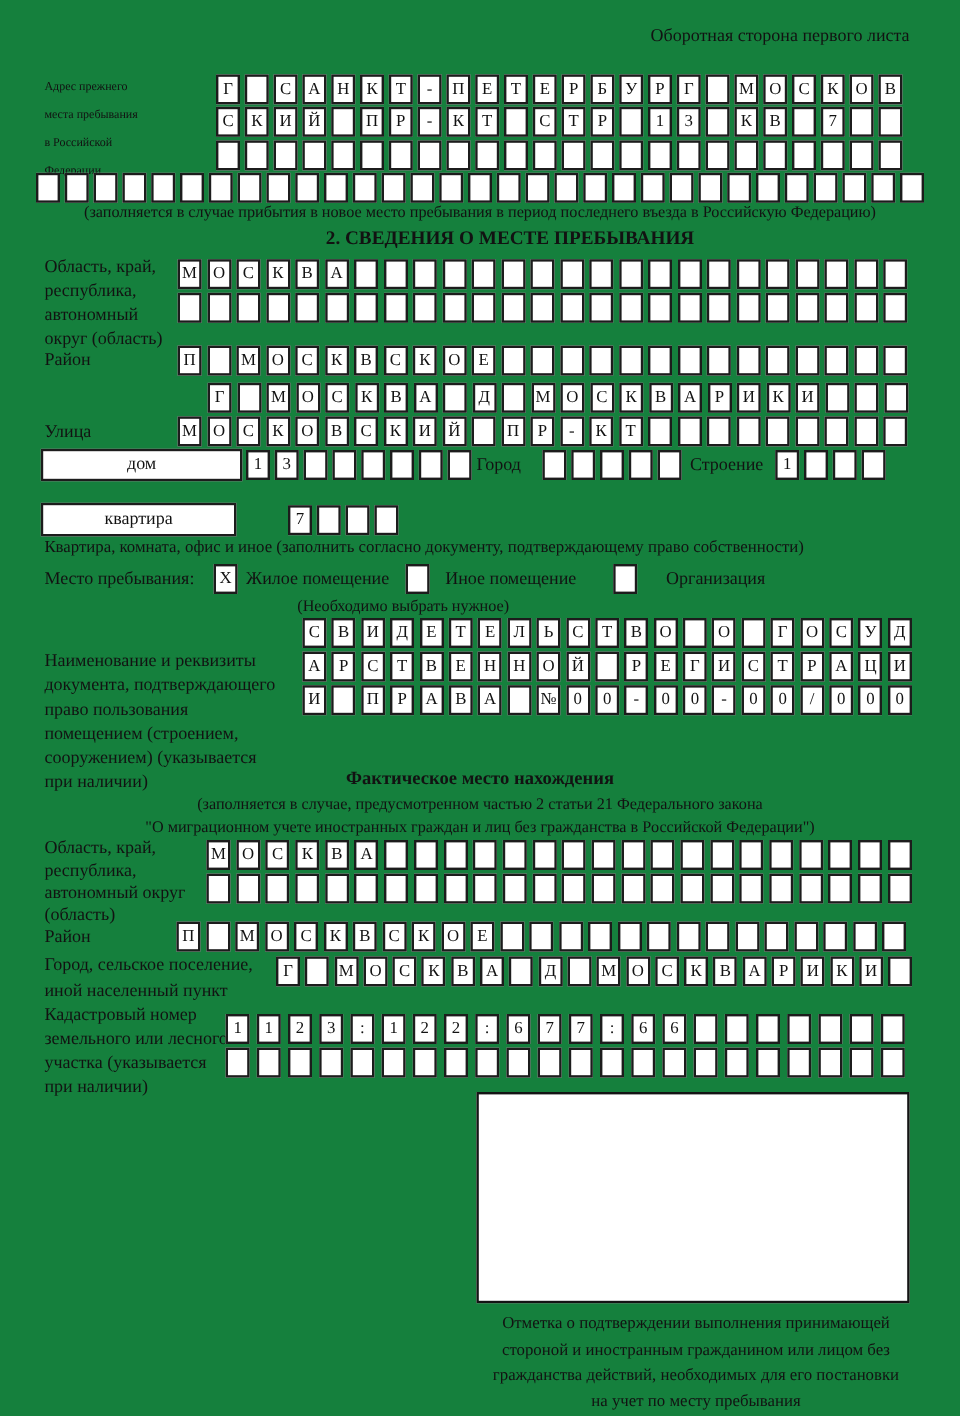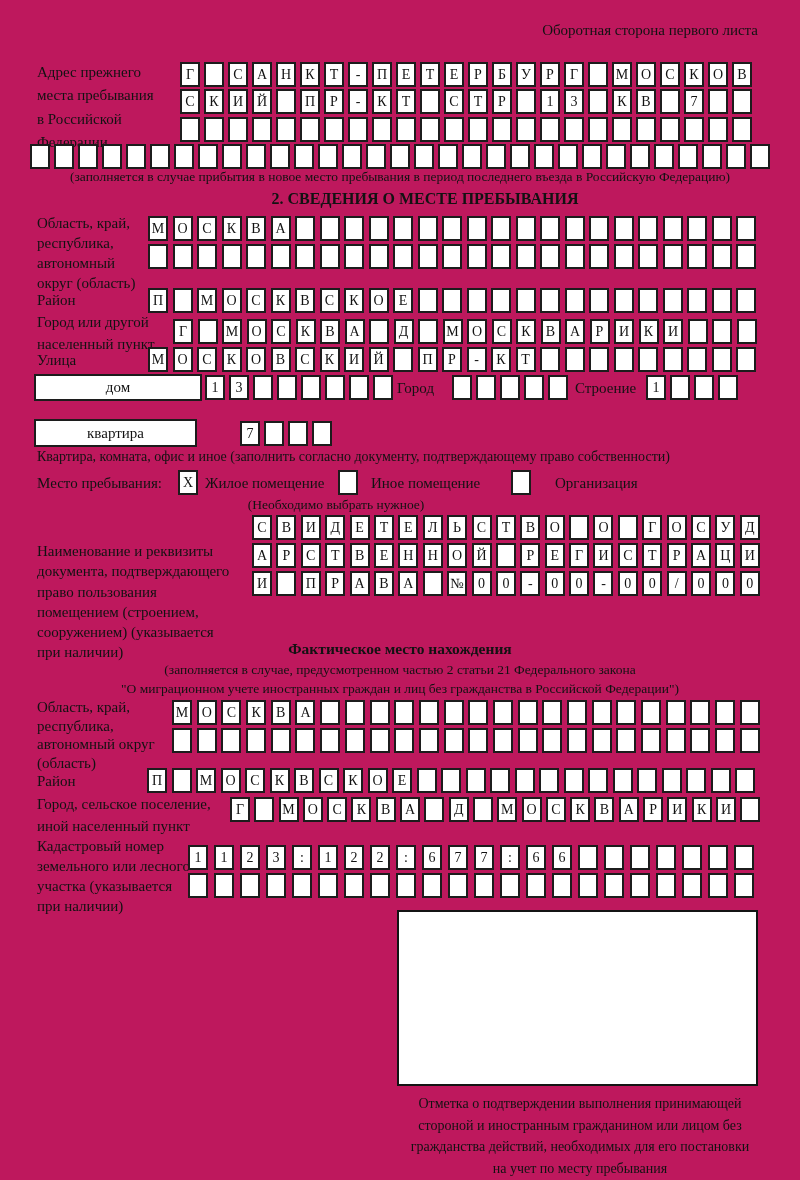--- a/index.html
+++ b/index.html
@@ -1,23 +1,23 @@
 <!DOCTYPE html>
 <html><head>
 <meta charset="utf-8">
 <style>
   html,body { margin:0; padding:0; background:#ffffff; }
   .page {
     position:relative; width:800px; height:1180px; margin:0 auto;
-    background:#be185d; color:#121212;
+    background:#15803d; color:#121212;
     font-family:"Liberation Serif","DejaVu Serif",serif;
     overflow:hidden;
   }
   .abs { position:absolute; }
-  .lbl { font-size:15px; line-height:23.3px; }
+  .lbl { font-size:10px; line-height:23.3px; }
   .lbl20 { font-size:15px; line-height:20px; }
   .lbl21 { font-size:15px; line-height:21.5px; }
   .ml { white-space:pre-line; }
   .cap { font-size:13.5px; }
   .cap14 { font-size:14px; }
   .center { left:0; width:800px; text-align:center; }
   .title { font-weight:bold; font-size:16px;padding-left:25px; }
   .cellrow { display:flex; gap:4px; }
   .g45 { gap:4.5px; } .g47 { gap:4.7px; } .g43 { gap:4.3px; }
   .g44 { gap:4.4px; } .g6 { gap:6px; }
@@ -241,22 +241,20 @@
       <span class="cell"></span>
       <span class="cell"></span>
       <span class="cell"></span>
       <span class="cell"></span>
       <span class="cell"></span>
       <span class="cell"></span>
       <span class="cell"></span>
       <span class="cell"></span>
     </div>
 
-  <div class="abs lbl21 ml" style="left:37px; top:312px; width:145px;">Город или другой
-населенный пункт</div>
   <div class="abs cellrow g45" style="left:173px; top:319px;">
       <span class="cell">Г</span>
       <span class="cell"></span>
       <span class="cell">М</span>
       <span class="cell">О</span>
       <span class="cell">С</span>
       <span class="cell">К</span>
       <span class="cell">В</span>
       <span class="cell">А</span>
       <span class="cell"></span>

